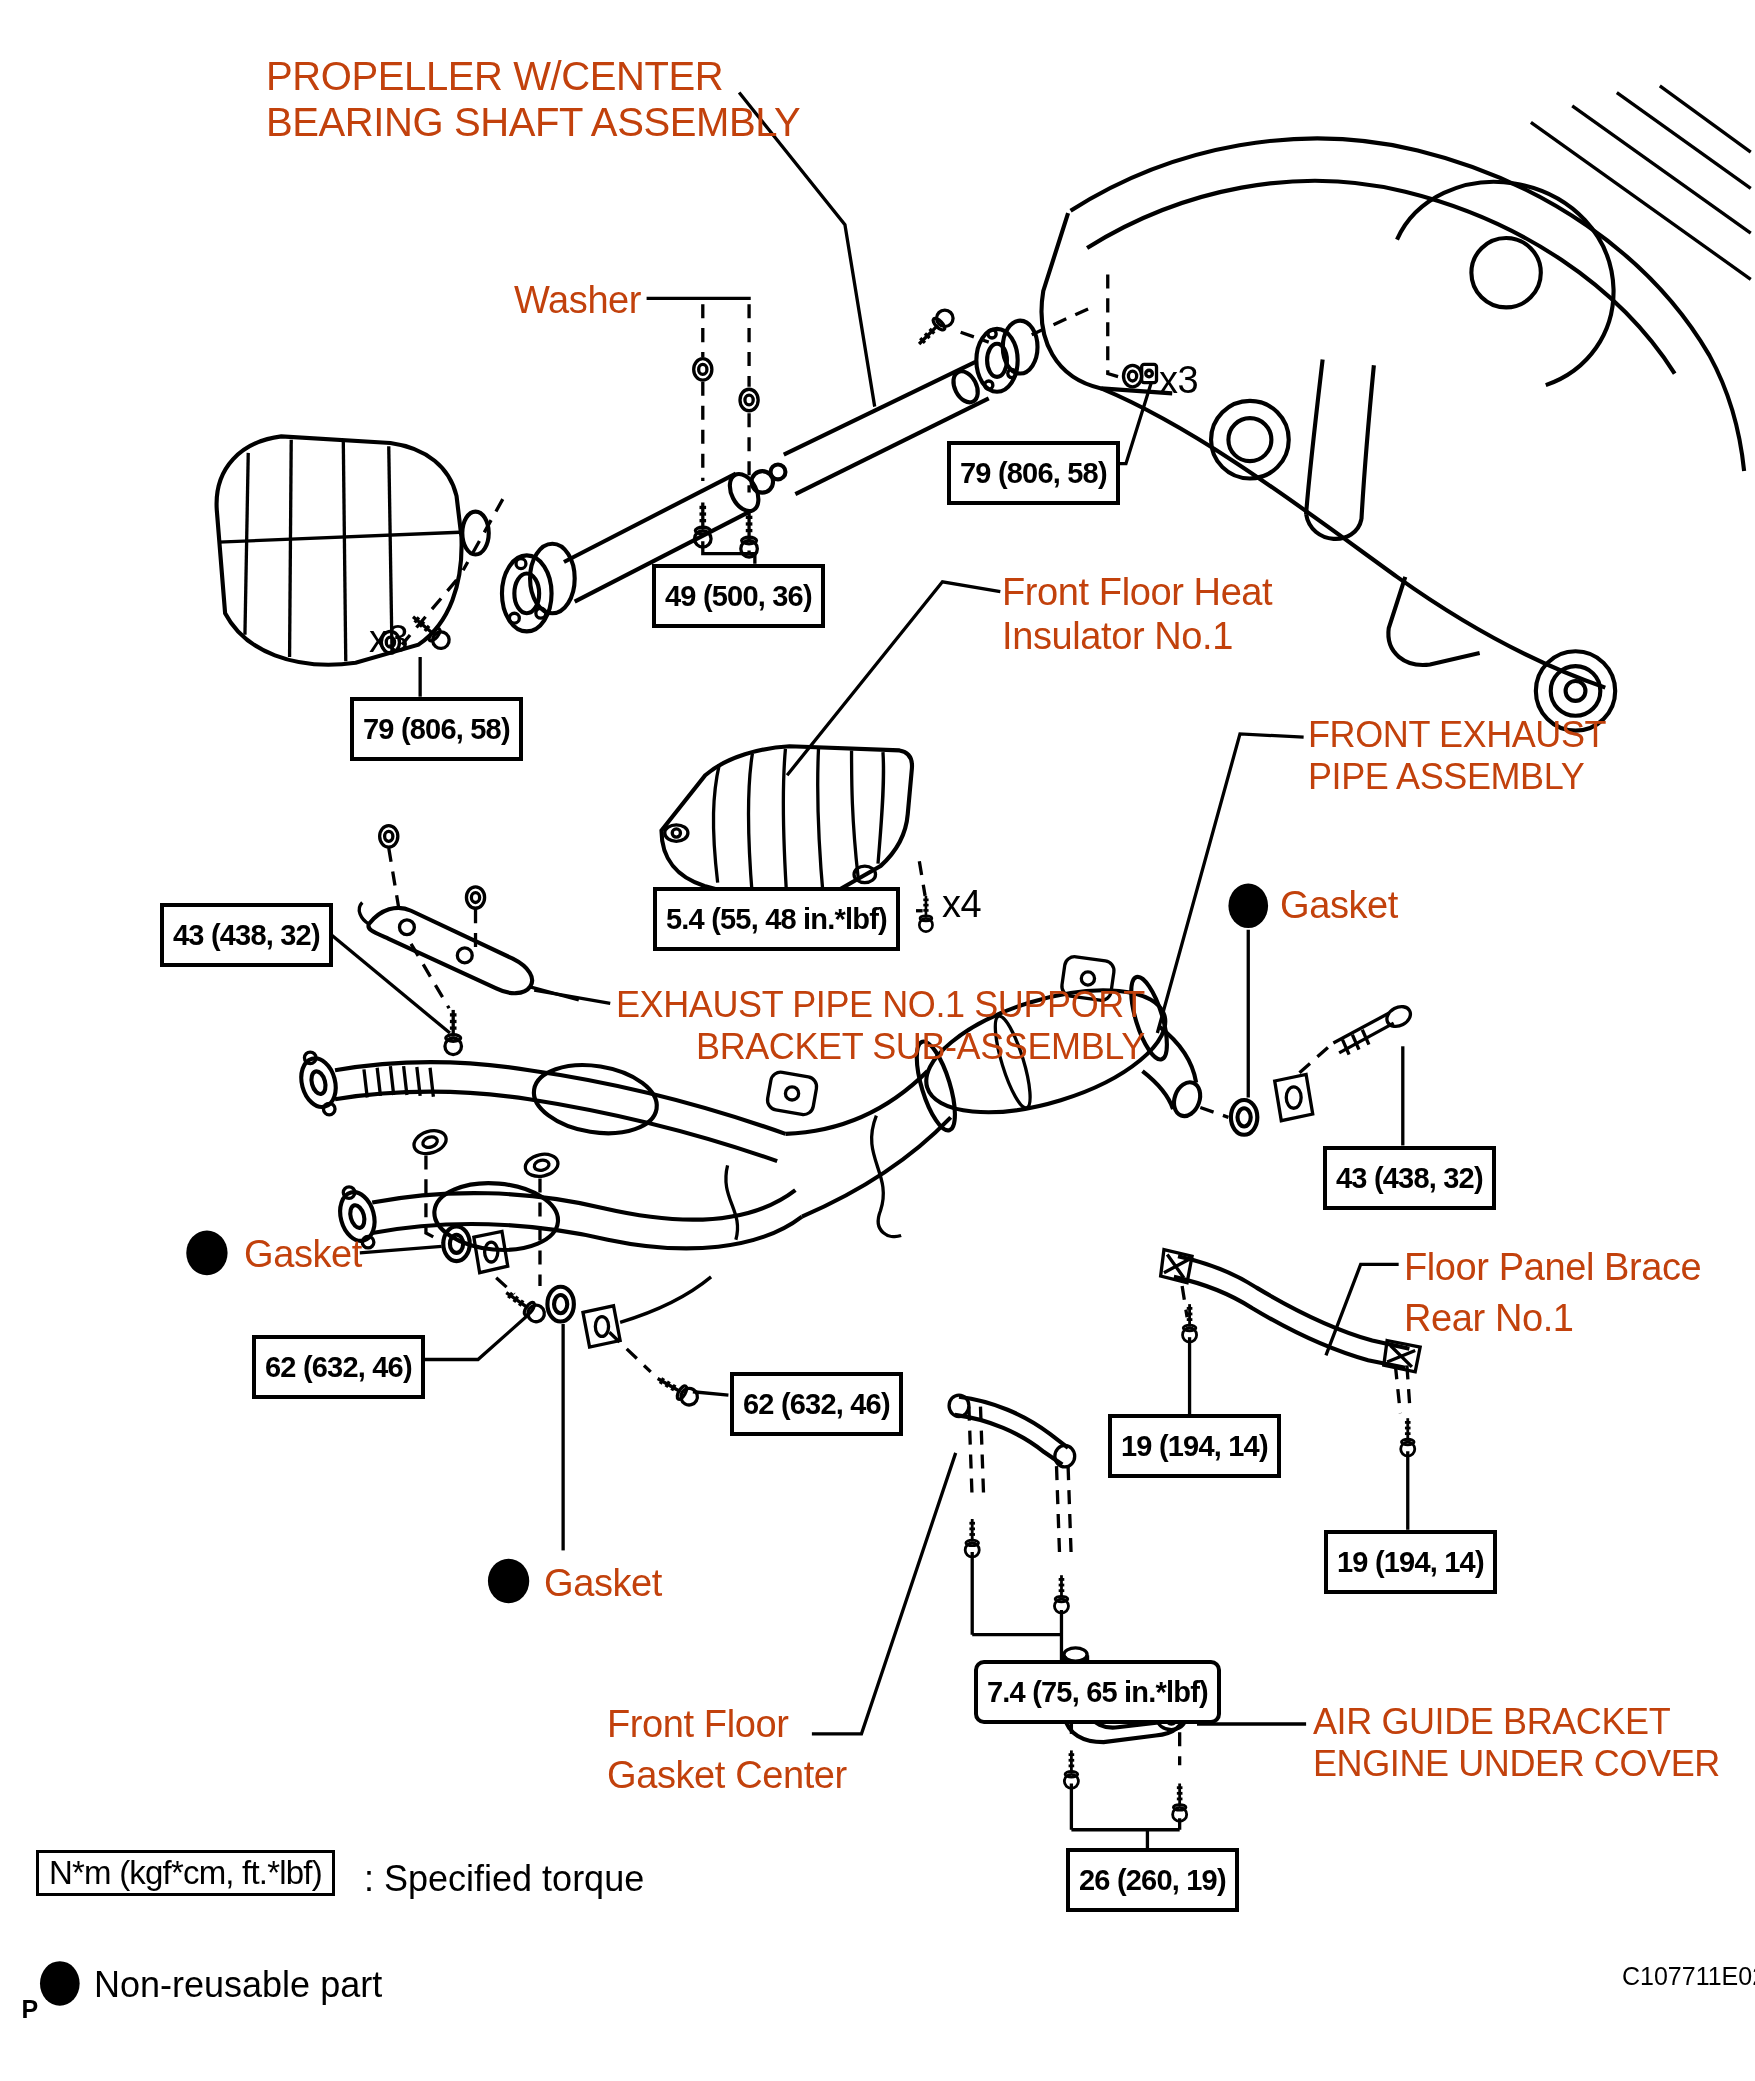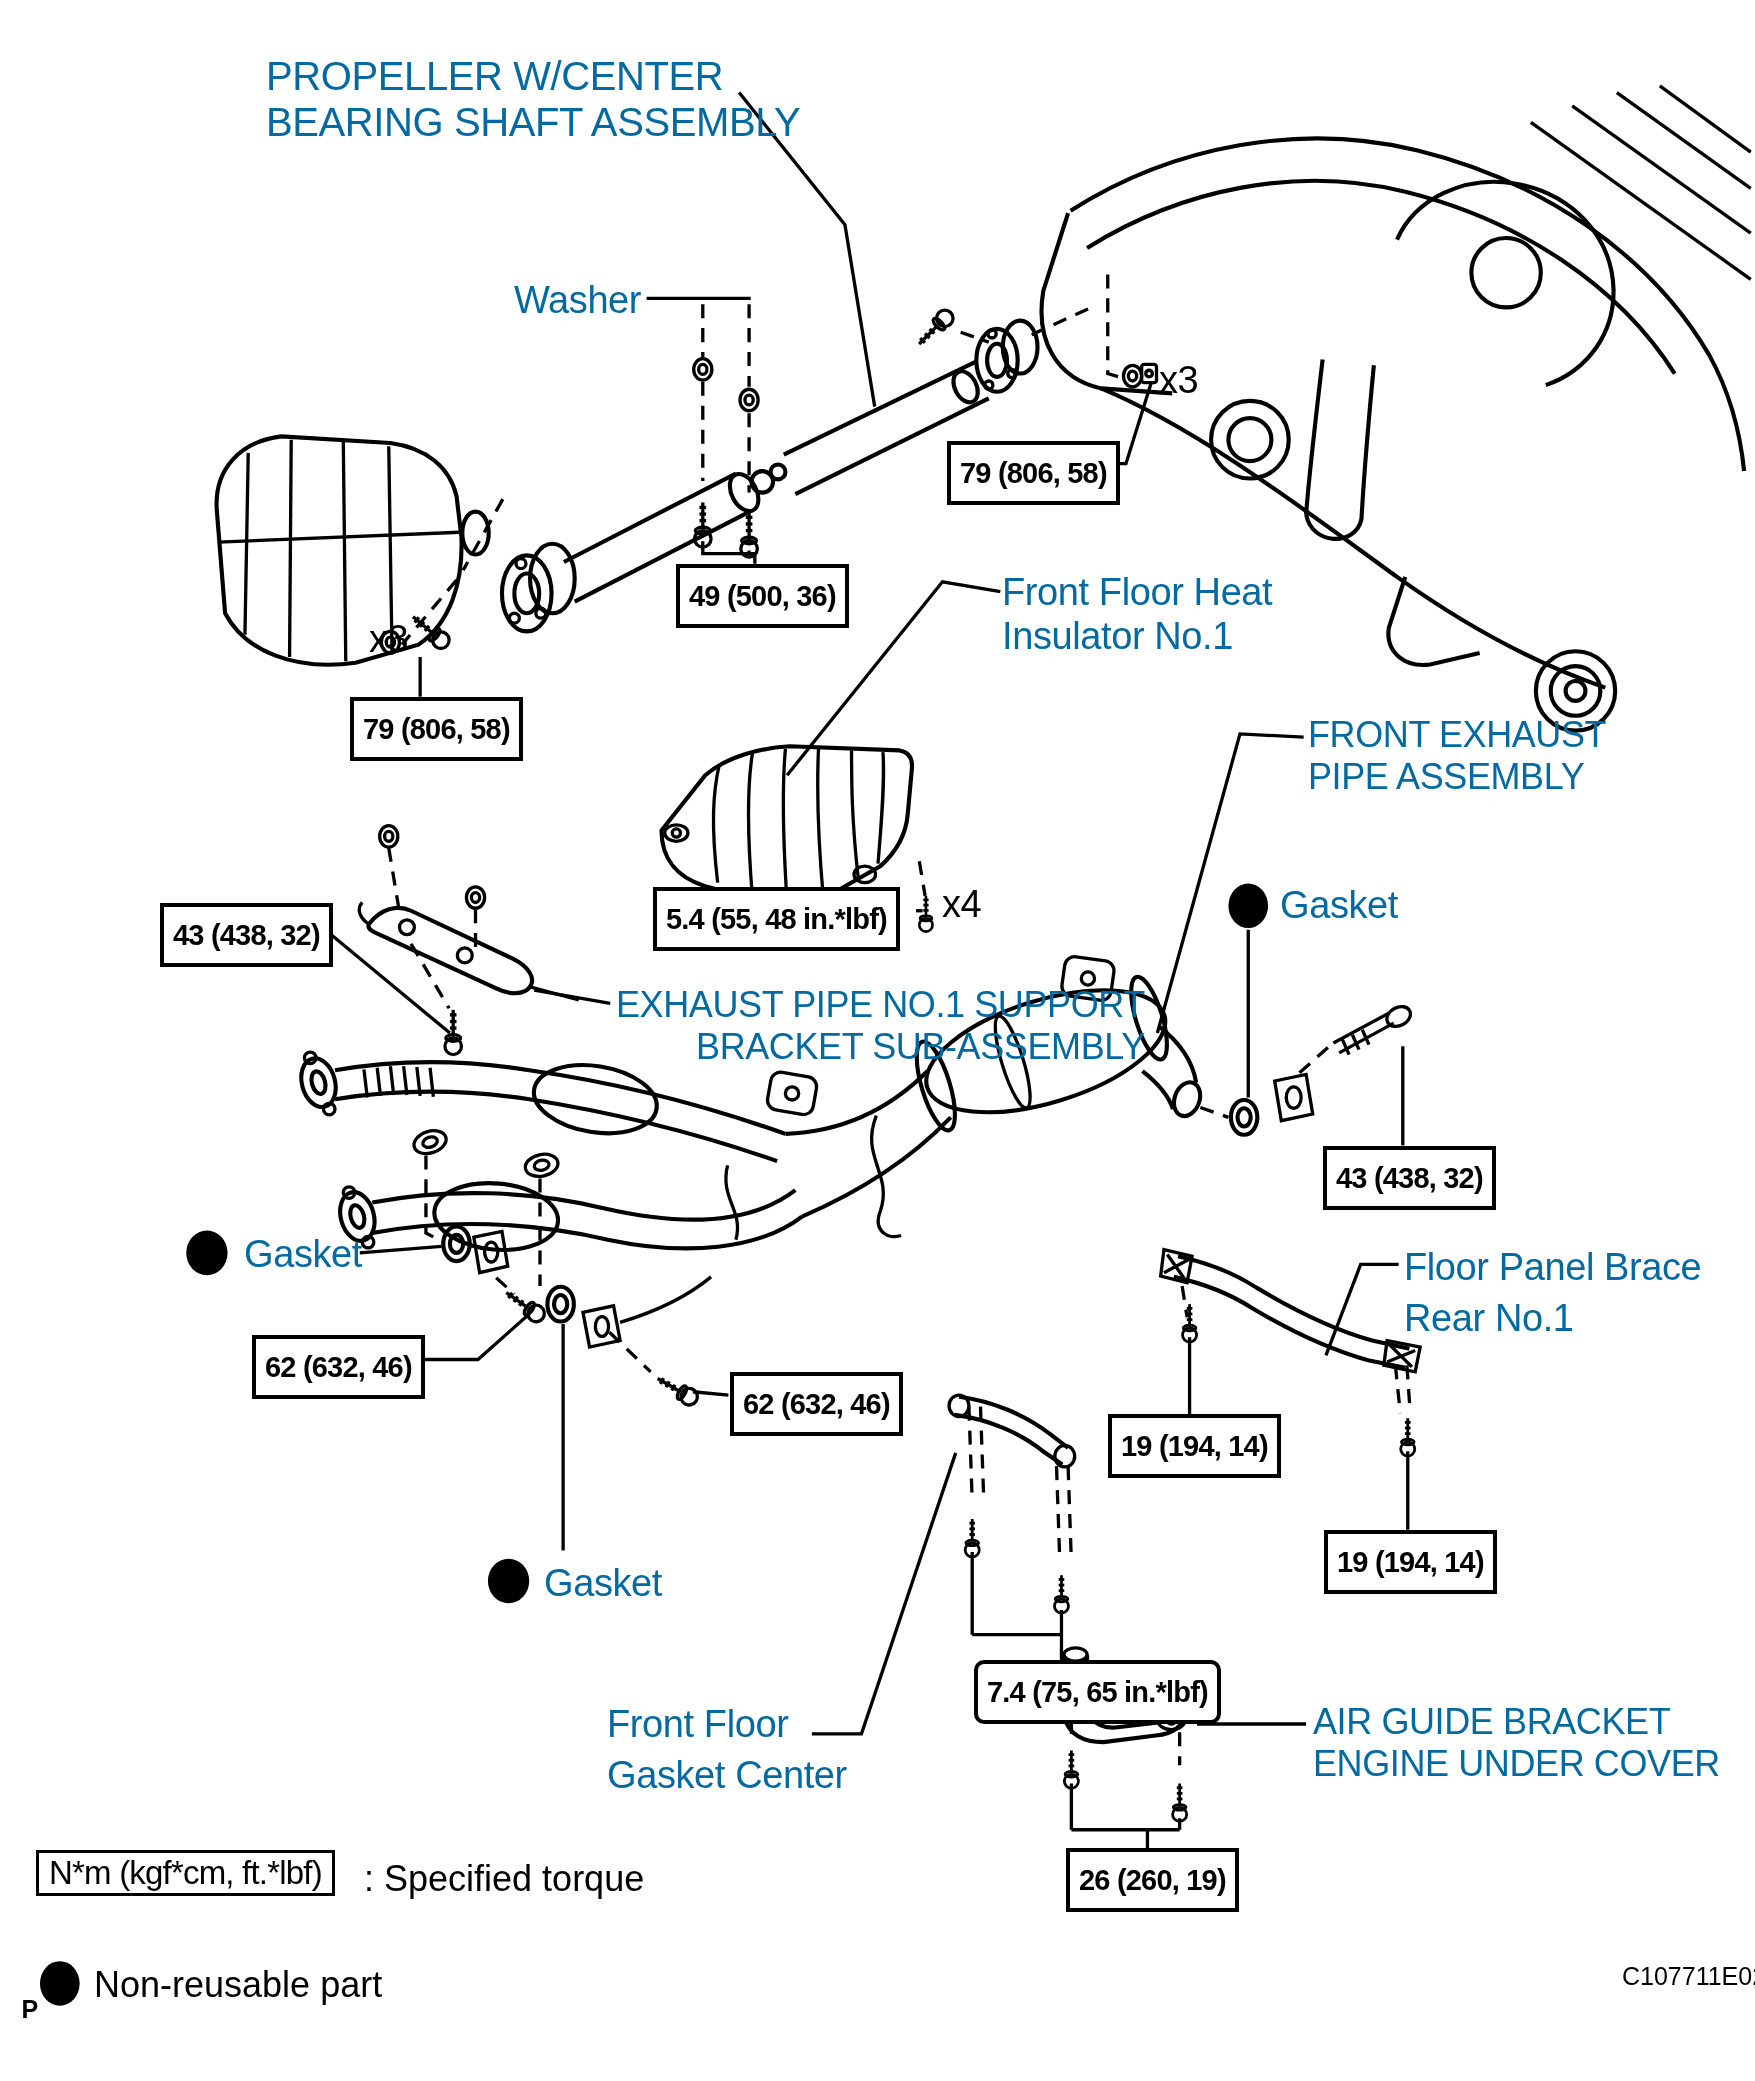--- a/index.html
+++ b/index.html
@@ -2,21 +2,21 @@
 <html style="font-size:13.2px"><head>
 <meta charset="utf-8">
 <style>
   html,body{margin:0;padding:0;background:#fff;}
   .stage{
     position:relative;width:1756px;height:2081px;background:#ffffff;
     font-family:"Liberation Sans",sans-serif;color:#000;overflow:hidden;
   }
   .stage svg{position:absolute;left:0;top:0;}
   .lbl{
-    position:absolute;font-size:38px;line-height:1.16;color:#0369a1;
+    position:absolute;font-size:38px;line-height:1.16;color:#c2410c;
     white-space:nowrap;letter-spacing:-0.4px;
   }
   .lbl span{display:block;}
   .lbl.title{font-size:40px;}
   .lbl.caps{font-size:36px;}
   .lbl.wide{line-height:1.34;}
   .torque-box{
     position:absolute;box-sizing:border-box;height:64px;
     border:4.1px solid #000;background:#fff;display:flex;align-items:center;
     padding:0 9px;font-size:29px;font-weight:bold;letter-spacing:-0.8px;
@@ -361,21 +361,21 @@
     <span>Gasket</span>
   </div>
   <div class="lbl" style="left:544px;top:1561px;">
     <span>Gasket</span>
   </div>
 
   <div class="qty" style="left:369px;top:618px;">x3</div>
   <div class="qty" style="left:1159px;top:359px;">x3</div>
   <div class="qty" style="left:942px;top:883px;">x4</div>
 
-  <div class="torque-box" style="left:676px;top:564px;">49 (500, 36)</div>
+  <div class="torque-box" style="left:652px;top:564px;">49 (500, 36)</div>
   <div class="torque-box" style="left:350px;top:697px;">79 (806, 58)</div>
   <div class="torque-box" style="left:947px;top:441px;">79 (806, 58)</div>
   <div class="torque-box" style="left:653px;top:887px;">5.4 (55, 48 in.*lbf)</div>
   <div class="torque-box" style="left:160px;top:903px;">43 (438, 32)</div>
   <div class="torque-box" style="left:1323px;top:1146px;">43 (438, 32)</div>
   <div class="torque-box" style="left:252px;top:1335px;">62 (632, 46)</div>
   <div class="torque-box" style="left:730px;top:1372px;">62 (632, 46)</div>
   <div class="torque-box" style="left:1108px;top:1414px;">19 (194, 14)</div>
   <div class="torque-box" style="left:1324px;top:1530px;">19 (194, 14)</div>
   <div class="torque-box" style="left:974px;top:1660px;border-radius:10px;">7.4 (75, 65 in.*lbf)</div>

